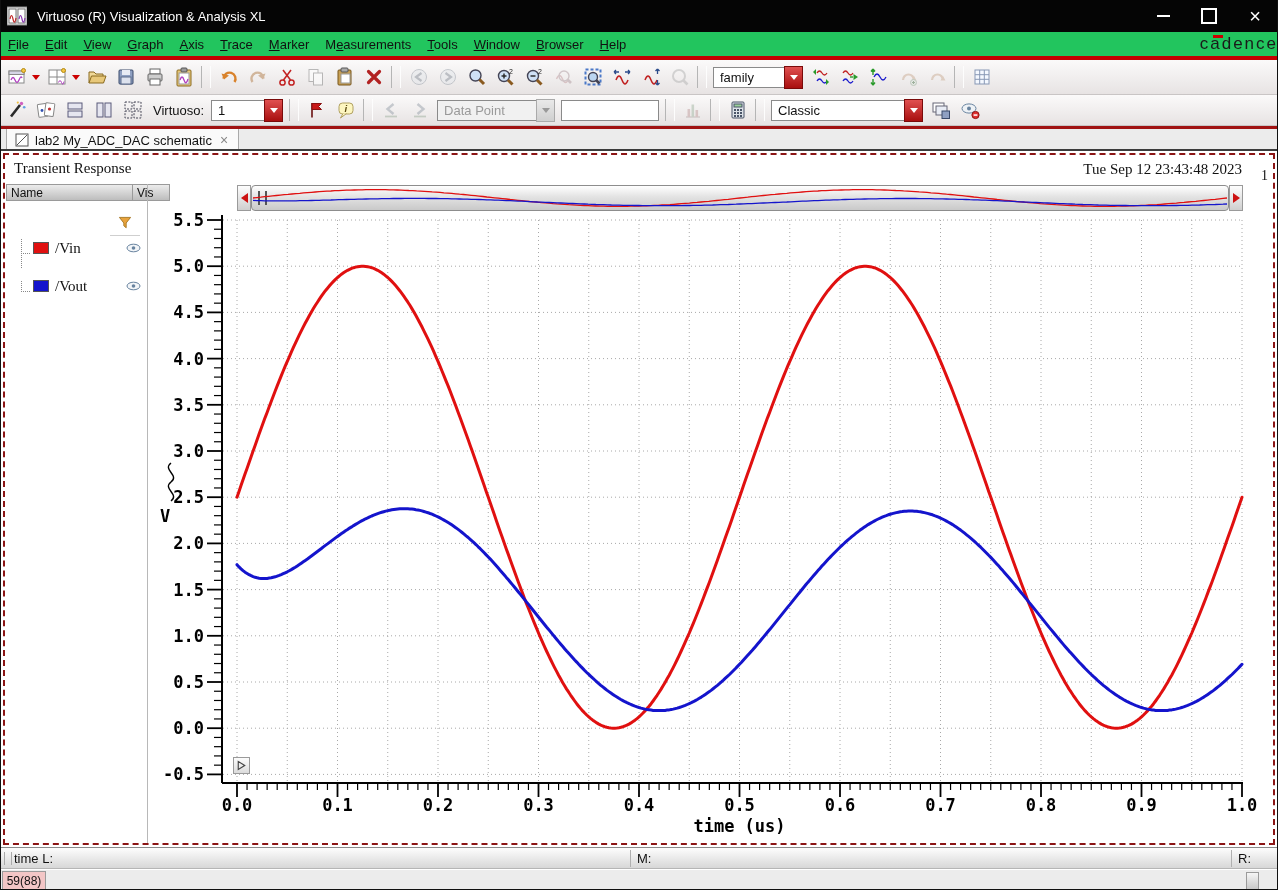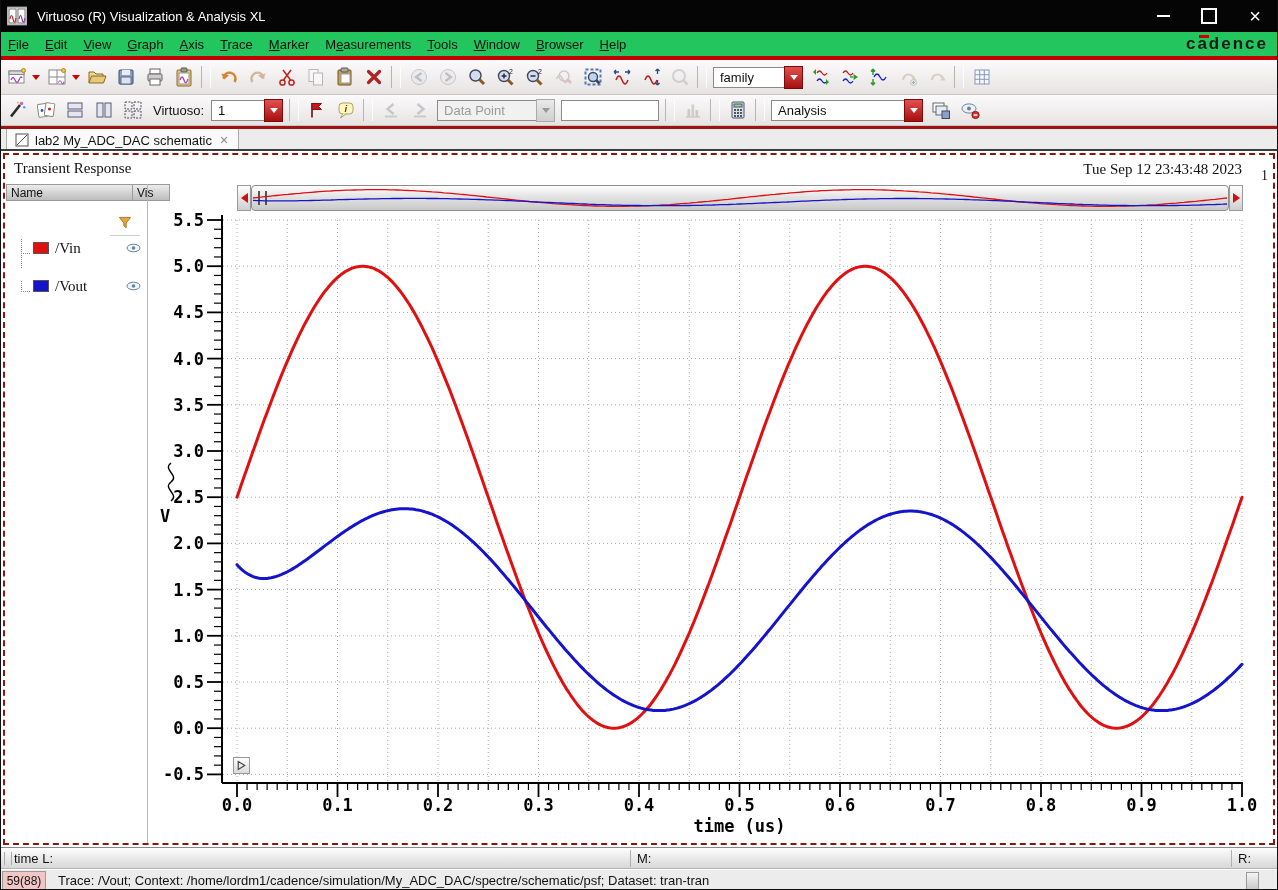--- a/index.html
+++ b/index.html
@@ -11,21 +11,21 @@
   #appicon{width:20px;height:20px;margin:0 10px 0 7px}
   #wincontrols{margin-left:auto;display:flex}
   .wc{width:46px;height:32px;display:flex;align-items:center;justify-content:center;color:#fff}
   .glyph-min{width:13px;height:2px;background:#fff}
   .glyph-max{width:12px;height:12px;border:2px solid #fff}
   .glyph-close{font-size:20px;line-height:20px}
   
   #menubar{left:0;top:32px;width:1278px;height:24px;background:#22c55e;display:flex;align-items:center;border-bottom:1px solid #e0e0e0}
   .menuitem{padding:3px 8px;cursor:default}
   .acc{text-decoration:underline}
-  #logo{margin-left:auto;margin-right:10px;font-weight:bold;font-size:17px;letter-spacing:2px;color:#1a1a1a;position:relative}
+  #logo{margin-left:auto;margin-right:0;font-weight:normal;font-size:17px;letter-spacing:2px;color:#1a1a1a;position:relative}
   #logo .bar{position:absolute;left:13px;top:1px;width:10px;height:3px;background:#cc0000}
   #redline{left:0;top:56px;width:1278px;height:4px;background:#c40000}
   
   .toolbar{left:0;width:1278px;background:linear-gradient(#fbfafa,#e7e3e3);display:flex;align-items:center;border-bottom:1px solid #c9c5c5;padding-left:2px}
   #toolbar1{top:60px;height:34px}
   #toolbar2{top:95px;height:30px}
   .sep{width:8px;height:22px;margin:0 3px;border-left:1px solid #b5b5b5;border-right:1px solid #fdfdfd}
   .tbtn{width:27px;height:27px;border:1px solid transparent;border-radius:3px;display:flex;align-items:center;justify-content:center;background:transparent;padding:0;margin:0 1px;position:relative}
   .tbtn.dis{opacity:.55;filter:grayscale(.45)}
   .icon svg{display:block}
@@ -521,21 +521,21 @@
             <rect x="12" y="12" width="2" height="2"></rect>
             <rect x="6" y="15" width="2" height="2"></rect>
             <rect x="9" y="15" width="2" height="2"></rect>
             <rect x="12" y="15" width="2" height="2"></rect>
           </g>
         </svg>
       </span>
     </button>
     <span class="sep"></span>
     <span class="combo">
-      <span class="field" style="width: 120px;">Analysis</span>
+      <span class="field" style="width: 120px;">Classic</span>
       <span class="cbtn">
         <i></i>
       </span>
     </span>
     <button class="tbtn">
       <span class="icon">
         <svg width="20" height="20" viewBox="0 0 20 20">
           <rect x="2" y="3" width="11" height="9" fill="#fff" stroke="#667"></rect>
           <rect x="5" y="6" width="11" height="9" fill="#e8ecf5" stroke="#667"></rect>
           <rect x="11" y="11" width="7.5" height="7.5" fill="#8fa0c2" stroke="#3a4a6a"></rect>
@@ -869,17 +869,16 @@
   <span class="grip1"></span>
   <span class="abs" id="mouseL">time L:</span>
   <span class="sdiv" style="left:630px"></span>
   <span class="abs" id="mouseM">M:</span>
   <span class="sdiv" style="left:1231px"></span>
   <span class="abs" id="mouseR">R:</span>
 </div>
 
 <div class="abs" id="status2">
   <span class="abs" id="counter">59(88)</span>
-  <span class="abs" id="statusmsg">Trace: /Vout; Context: /home/lordm1/cadence/simulation/My_ADC_DAC/spectre/schematic/psf; Dataset: tran-tran</span>
   <span class="abs" id="rgrip"></span>
 </div>
 
 <div id="frame"></div>
 
 </body></html>

